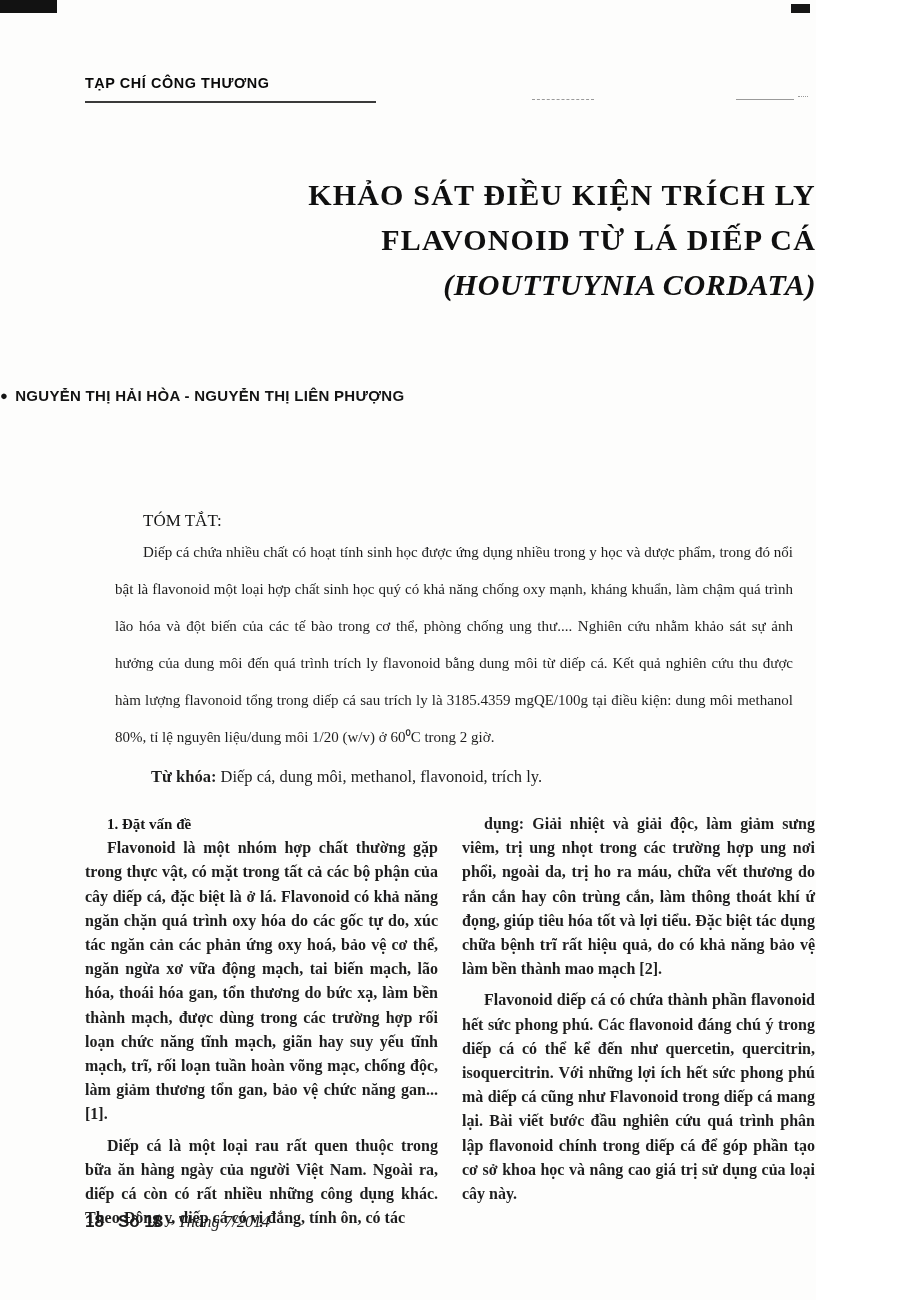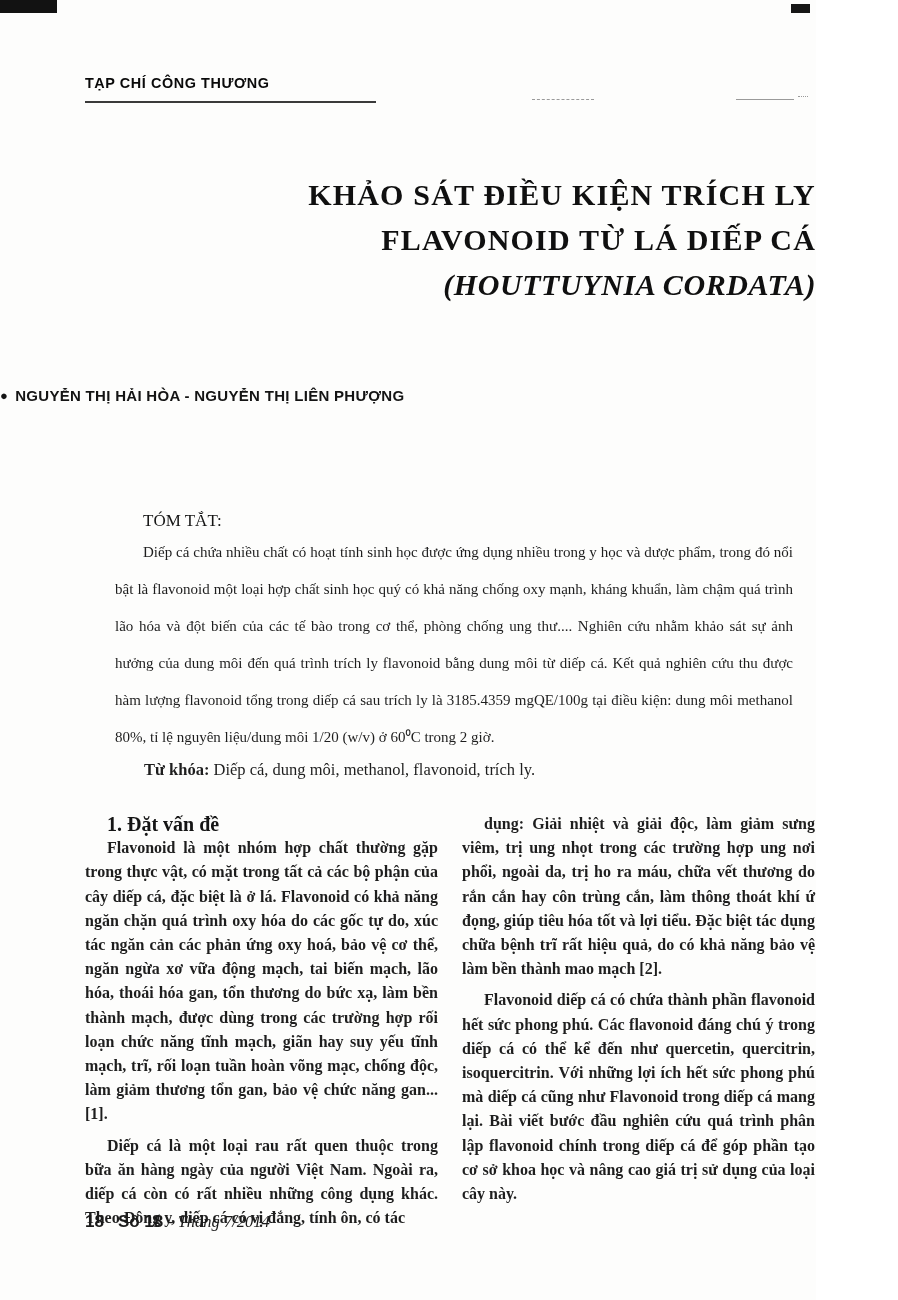--- a/index.html
+++ b/index.html
@@ -128,21 +128,21 @@
   }
   .abstract-text {
     margin: 0;
     font-size: 15px;
     line-height: 37px;
     text-align: justify;
     text-indent: 28px;
     color: #1e1e1e;
   }
   .keywords {
-    margin: 1px;
+    margin: 8px;
     font-size: 16.5px;
     line-height: 26.8px;
     text-indent: 28px;
     color: #1e1e1e;
   }
   .keywords .kw-label {
     font-weight: bold;
   }
 
   
@@ -156,21 +156,21 @@
   }
   .col {
     width: 353px;
     font-size: 16px;
     line-height: 24.2px;
     text-align: justify;
     color: #1e1e1e;
   }
   .section-heading {
     font-weight: bold;
-    font-size: 20px;
+    font-size: 15px;
     margin: 0 0 0 22px;
     color: #151515;
   }
   .body-para {
     margin: 0;
     text-indent: 22px;
     font-weight: bold;
   }
   .body-para.spaced {
     margin-top: 7px;

